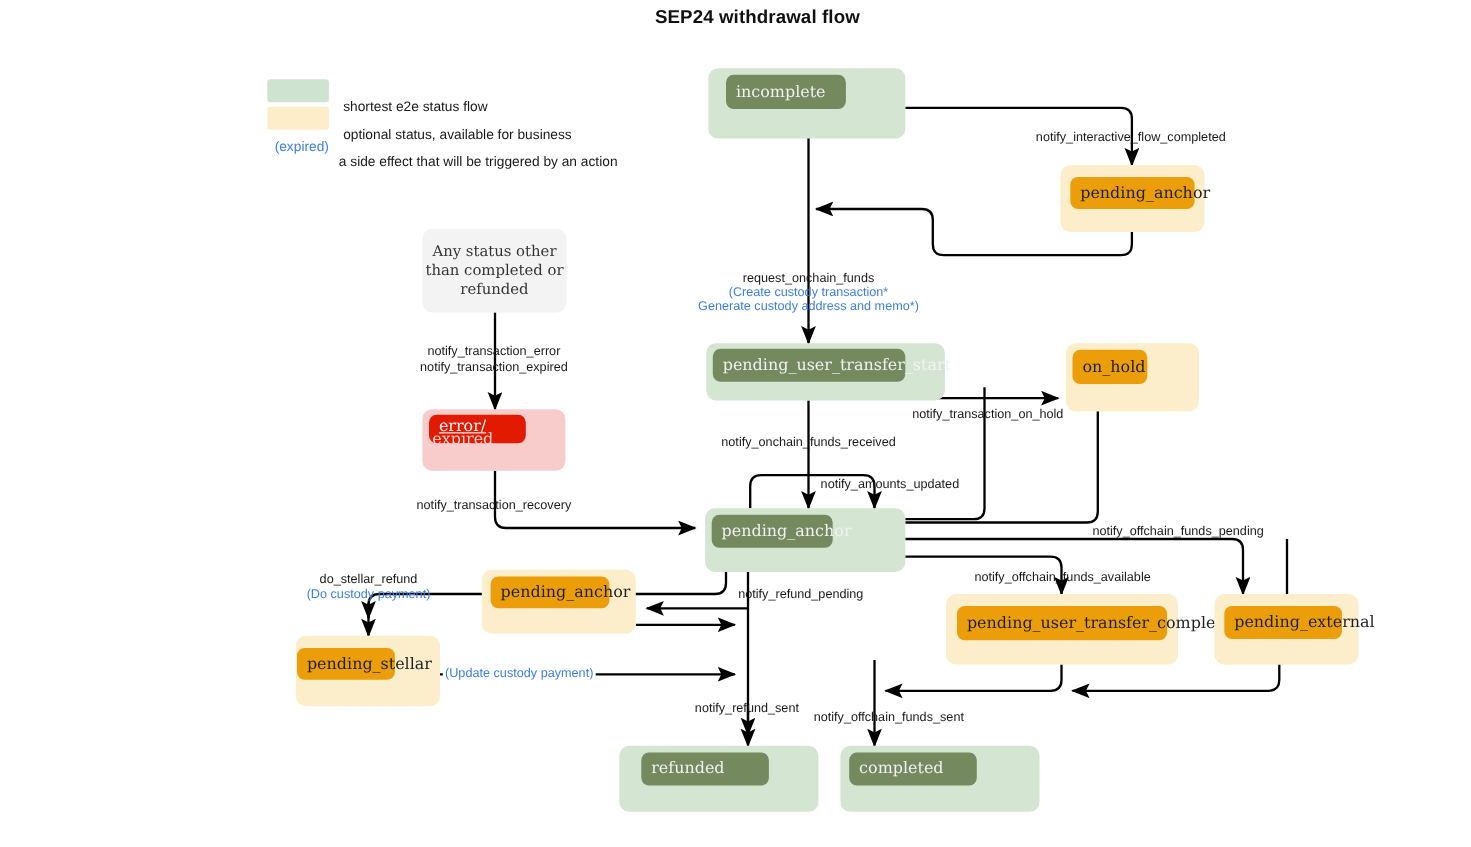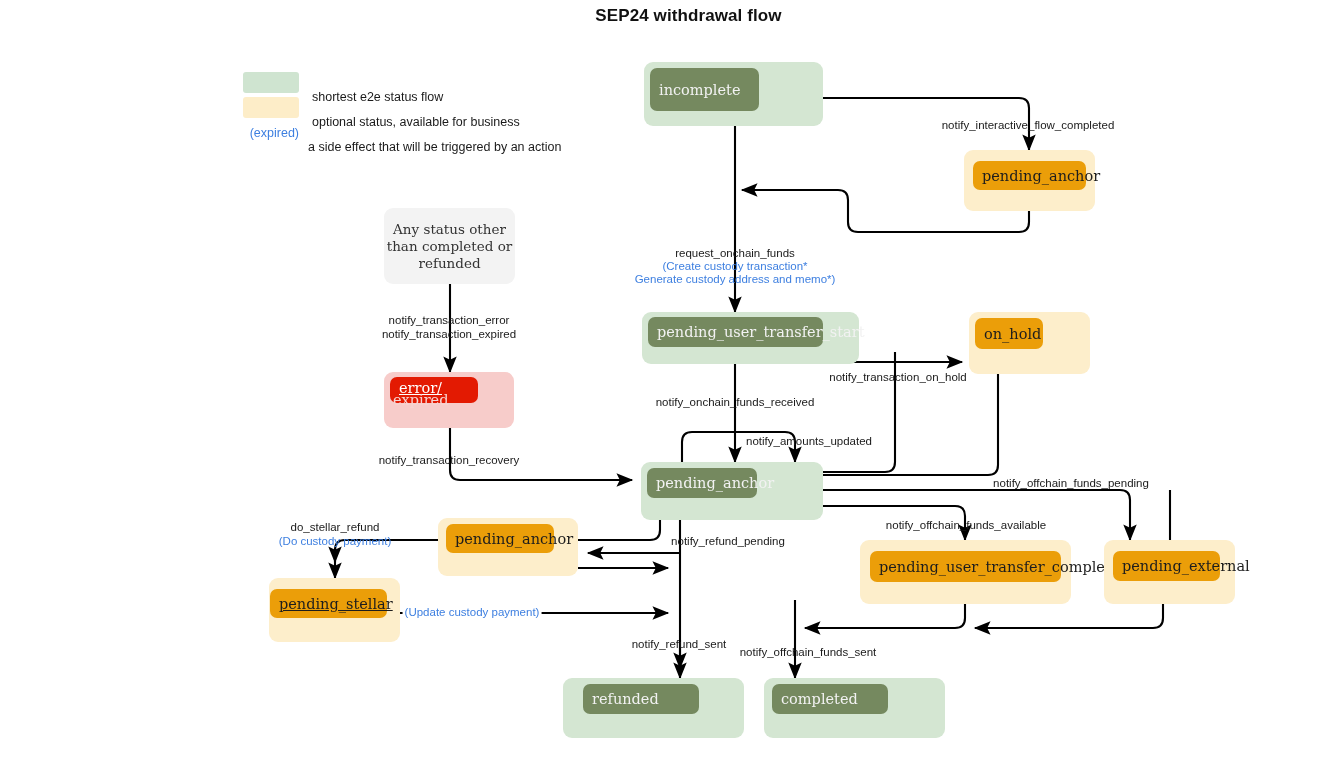--- a/index.html
+++ b/index.html
@@ -115,21 +115,21 @@
 
       <path d="M965,604 L965,618 Q965,628 955,628 L805,628" marker-end="url(#ah)"></path>
 
       <path d="M1163,604 L1163,618 Q1163,628 1153,628 L975,628" marker-end="url(#ah)"></path>
 
       <path d="M1170,490 L1170,560"></path>
     </g>
   </svg>
 
   <div class="node green" style="left:644px;top:62px;width:179px;height:64px;">
-    <div class="inner" style="left:6px;top:6px;width:109px;height:43px;">
+    <div class="inner" style="left:16px;top:6px;width:109px;height:31px;">
       <span>incomplete</span>
     </div>
   </div>
 
   <div class="node cream" style="left:964px;top:150px;width:131px;height:61px;">
     <div class="inner" style="left:9px;top:11px;width:113px;height:29px;">
       <span>pending_anchor</span>
     </div>
   </div>
 
@@ -162,21 +162,21 @@
     </div>
   </div>
 
   <div class="node cream" style="left:438px;top:518px;width:140px;height:58px;">
     <div class="inner" style="left:8px;top:6px;width:108px;height:29px;">
       <span>pending_anchor</span>
     </div>
   </div>
 
   <div class="node cream" style="left:269px;top:578px;width:131px;height:64px;">
-    <div class="inner" style="left:1px;top:11px;width:117px;height:29px;text-decoration:underline;">
+    <div class="inner" style="left:1px;top:11px;width:89px;height:29px;">
       <span>pending_stellar</span>
     </div>
   </div>
 
   <div class="node cream" style="left:860px;top:540px;width:211px;height:64px;">
     <div class="inner" style="left:10px;top:11px;width:191px;height:31px;">
       <span>pending_user_transfer_complete</span>
     </div>
   </div>
 

